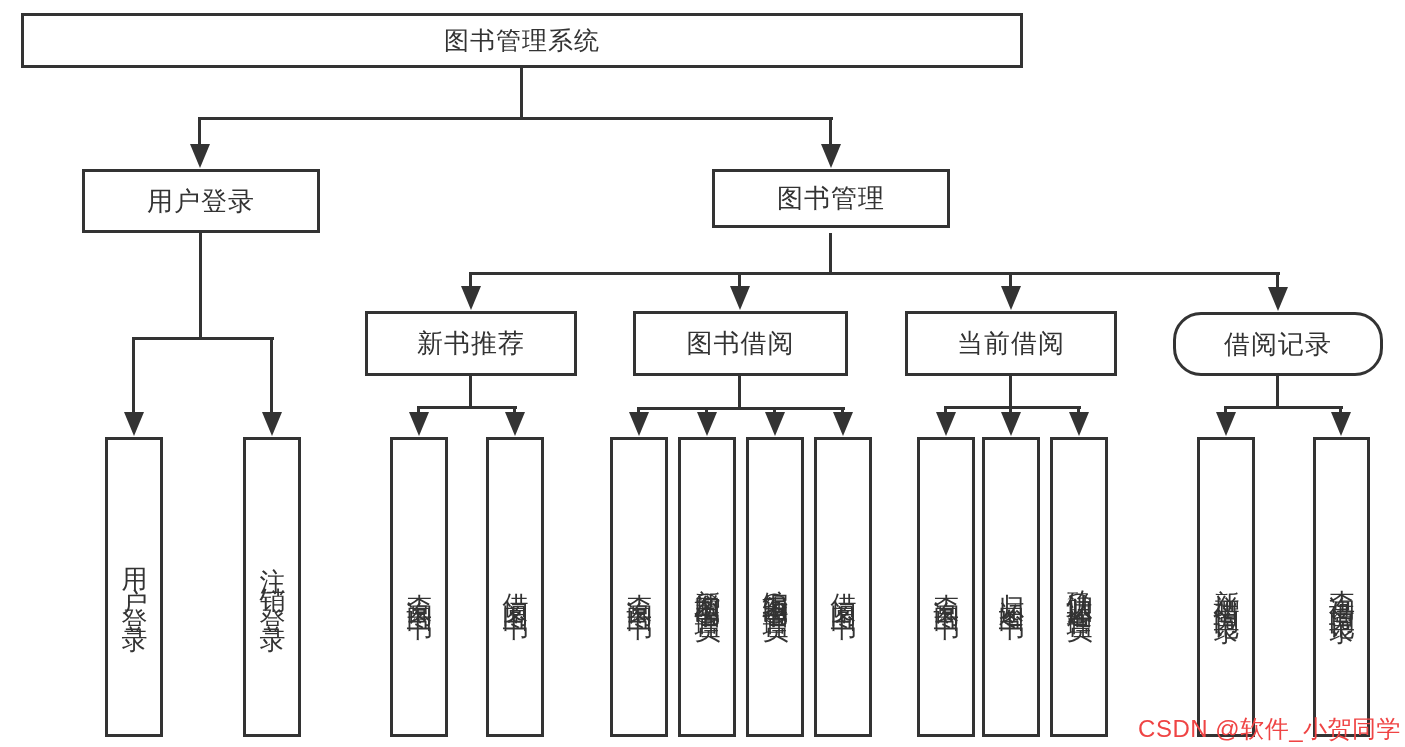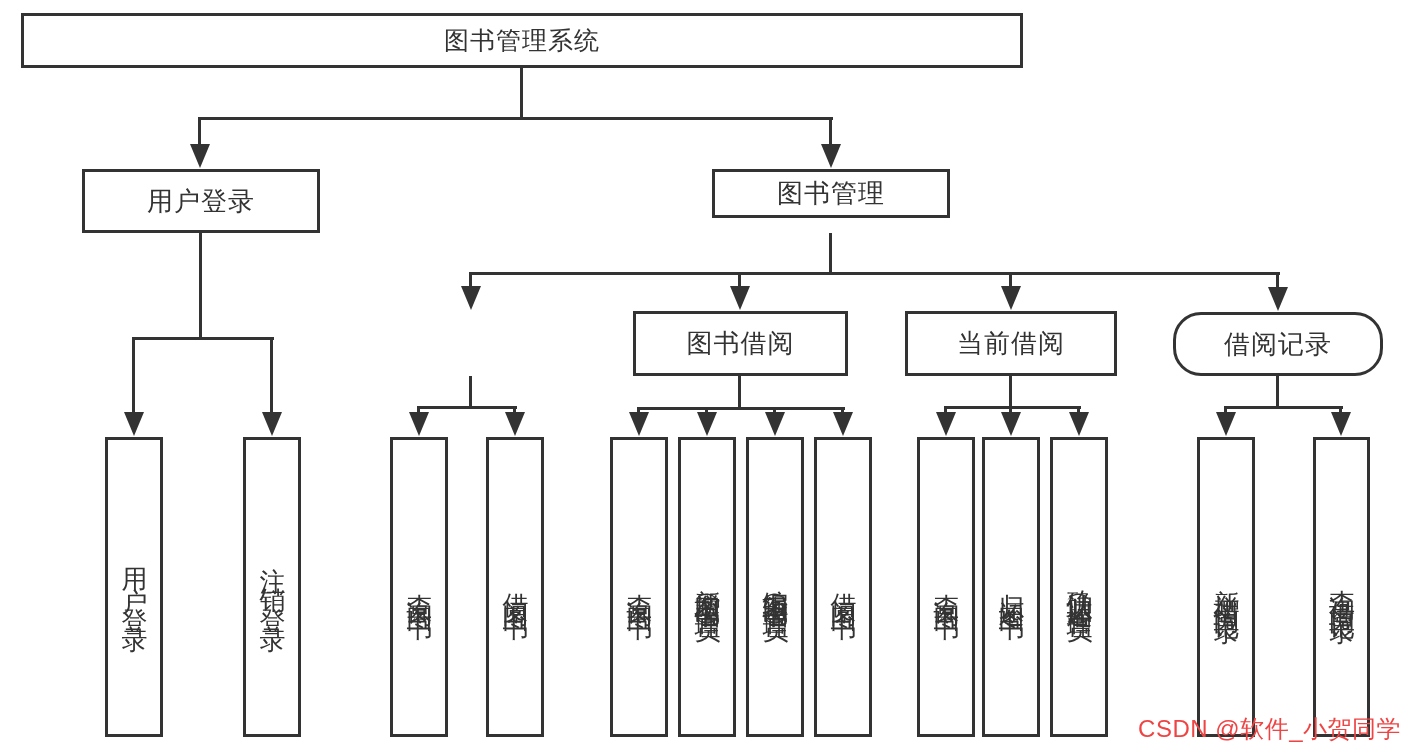--- a/index.html
+++ b/index.html
@@ -74,22 +74,25 @@
 <body>
 
 <div id="canvas">
   <span id="watermark" style="color: #ef4444;">CSDN @软件_小贺同学</span>
 <div class="node box root" style="left: 21px; top: 13px; width: 1002px; height: 55px;">
       <span class="label">图书管理系统</span>
     </div>
     <div class="node box" style="left: 82px; top: 169px; width: 238px; height: 64px;">
       <span class="label">用户登录</span>
     </div>
-    <div class="node box" style="left: 712px; top: 169px; width: 238px; height: 49px;">
+    <div class="node box" style="left: 712px; top: 169px; width: 238px; height: 59px;">
       <span class="label">图书管理</span>
+    </div>
+    <div class="node box" style="left: 365px; top: 311px; width: 212px; height: 65px;">
+      <span class="label">新书推荐</span>
     </div>
     <div class="node box" style="left: 633px; top: 311px; width: 215px; height: 65px;">
       <span class="label">图书借阅</span>
     </div>
     <div class="node box" style="left: 905px; top: 311px; width: 212px; height: 65px;">
       <span class="label">当前借阅</span>
     </div>
     <div class="node box" style="left: 1173px; top: 312px; width: 210px; height: 64px; border-radius: 28px;">
       <span class="label">借阅记录</span>
     </div>

